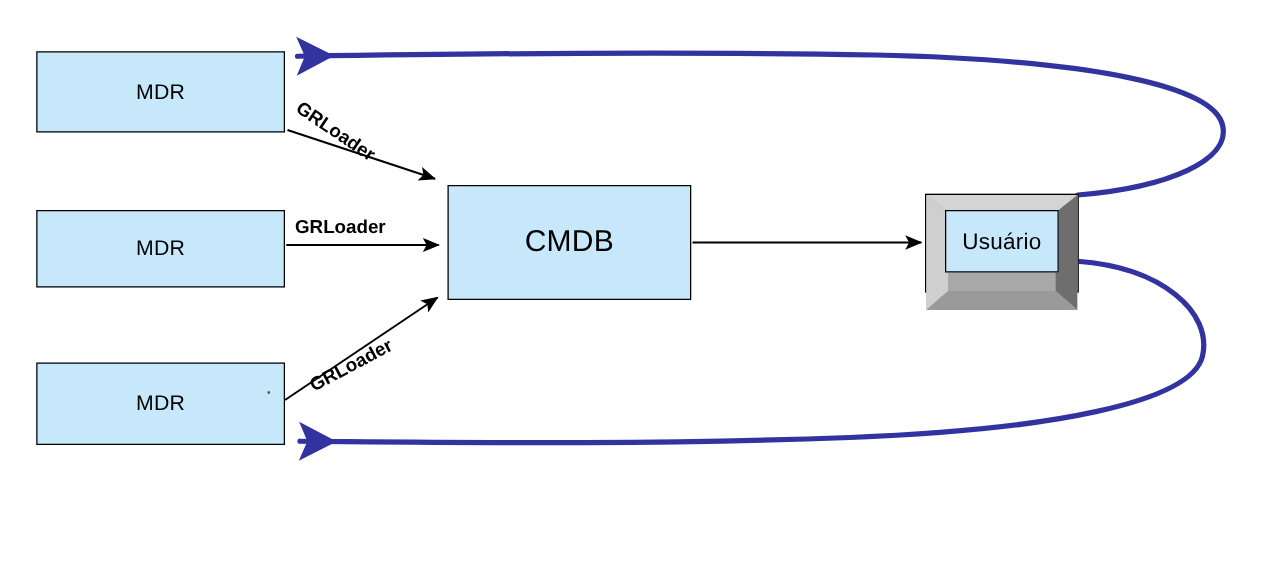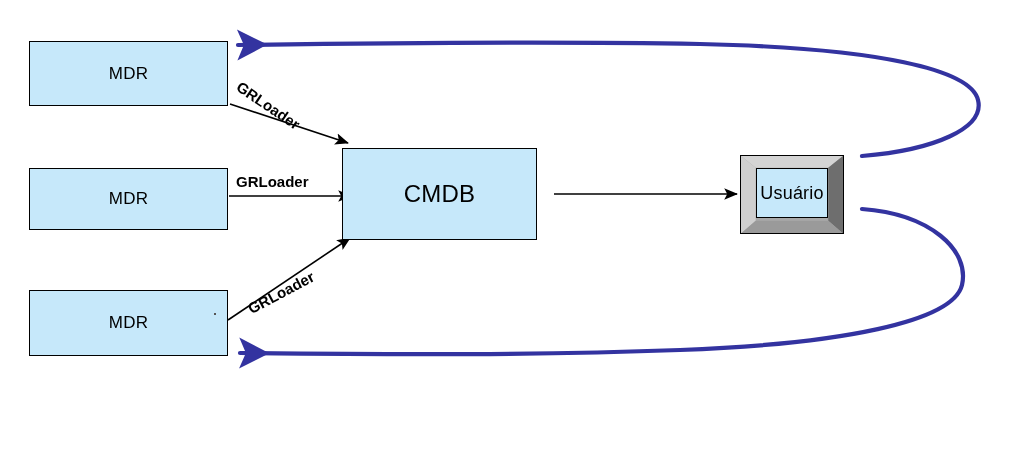--- a/index.html
+++ b/index.html
@@ -40,29 +40,29 @@
     font-size: 17px;
     color: #000000;
     letter-spacing: 0.2px;
     white-space: nowrap;
   }
   
   #mdr-top    { left: 29px;  top: 41px;  width: 199px; height: 65px; }
   #mdr-middle { left: 29px;  top: 168px; width: 199px; height: 62px; }
   #mdr-bottom { left: 29px;  top: 290px; width: 199px; height: 66px; }
   
-  #cmdb-box   { left: 342px; top: 148px; width: 195px; height: 92px; }
+  #cmdb-box   { left: 358px; top: 148px; width: 195px; height: 92px; }
   #cmdb-box .node-label { font-size: 24px; }
 
   
   #usuario-node {
     position: absolute;
     left: 740px;
     top: 155px;
-    width: 104px;
+    width: 123px;
     height: 79px;
     box-sizing: border-box;
     border: 1px solid #000000;
     background: #9a9a9a;
   }
   #usuario-bevel {
     position: absolute;
     left: 0; top: 0; right: 0; bottom: 0;
   }
   #usuario-screen {

